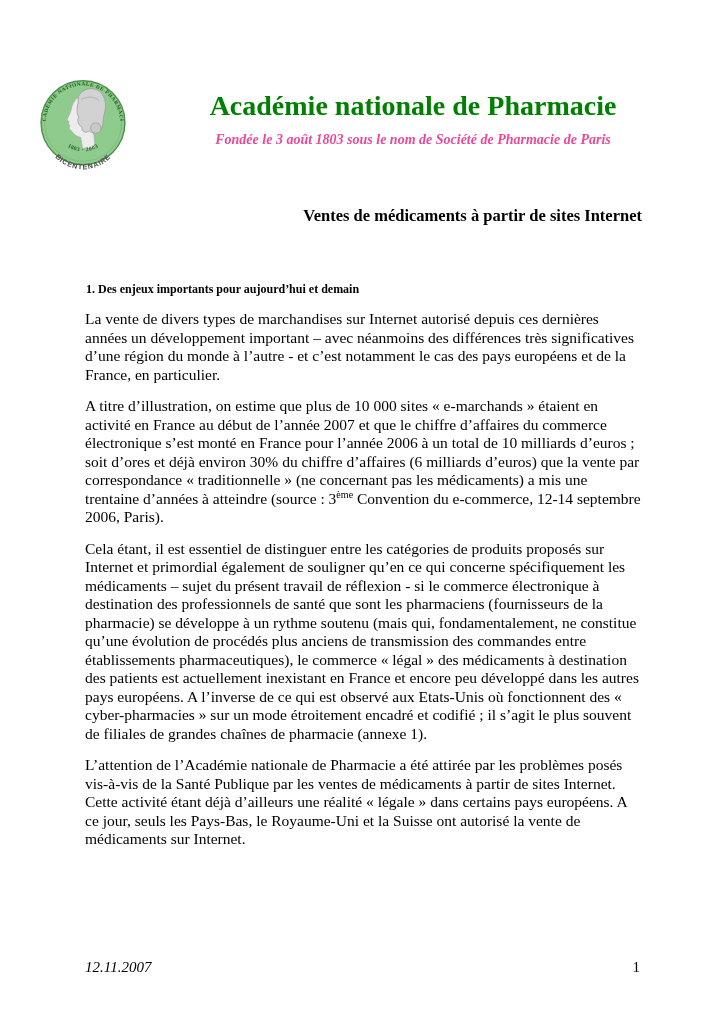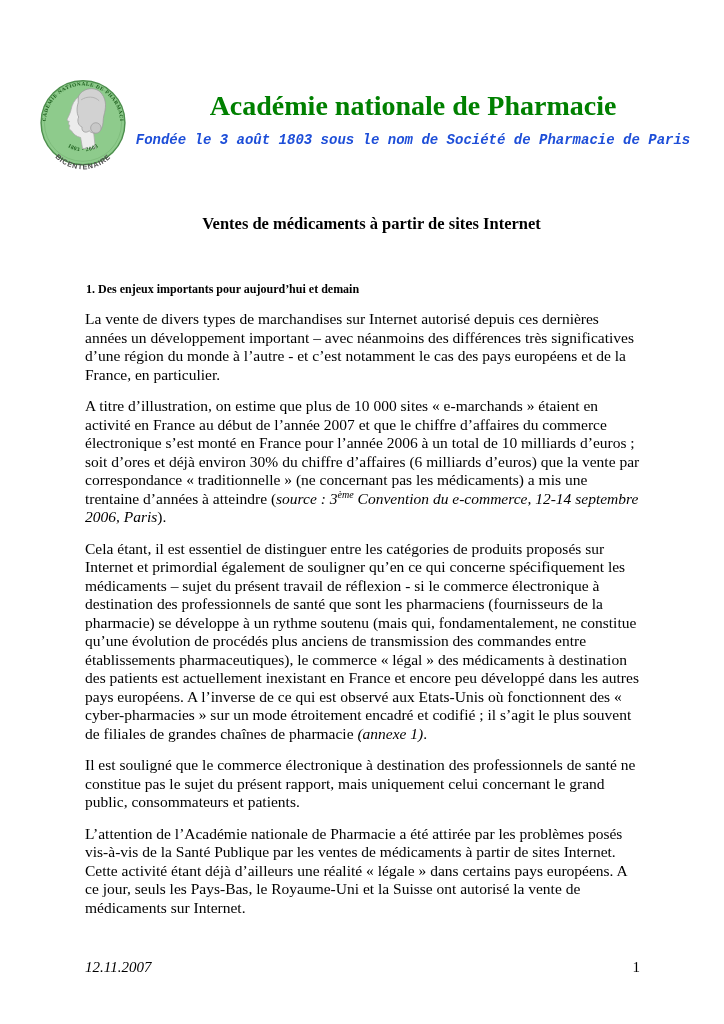--- a/index.html
+++ b/index.html
@@ -30,33 +30,32 @@
   .org-name {
     font-size: 28px;
     font-weight: bold;
     color: #008000;
     line-height: 32px;
   }
   .org-subtitle {
     font-size: 14px;
     font-weight: bold;
     font-style: italic;
-    color: #1d4ed8;
+    color: #ec4899;
     line-height: 16.5px;
-    font-family: Liberation Mono, monospace;
   }
   .org-subtitle.first { margin-top: 10px; }
   
   .doc-title {
     position: absolute;
     left: 85px;
     width: 557px;
     top: 206px;
-    margin: 8px;
-    text-align: center;
+    margin: 0;
+    text-align: right;
     font-size: 16.5px;
     font-weight: bold;
     color: #000000;
   }
   .section-heading {
     position: absolute;
     left: 85px;
     width: 557px;
     top: 281px;
     margin: 1px;
@@ -69,21 +68,21 @@
   .body-text {
     position: absolute;
     left: 85px;
     width: 557px;
     top: 310px;
     font-size: 15.5px;
     line-height: 18.5px;
     text-align: left;
   }
   .body-text p { margin: 0 0 13px 0; }
-  .it { font-style: italic; }
+  .it { }
   .body-text sup.it {
     font-size: 0.65em;
     vertical-align: super;
     line-height: 0;
   }
   
   .footer-date {
     position: absolute;
     left: 85px;
     top: 959px;
@@ -138,20 +137,19 @@
   </div>
 
   <h1 class="doc-title">Ventes de médicaments à partir de sites Internet</h1>
 
   <h2 class="section-heading">1. Des enjeux importants pour aujourd’hui et demain</h2>
 
   <div class="body-text">
       <p><span>La vente de divers types de marchandises sur Internet autorisé depuis ces dernières années un développement important – avec néanmoins des différences très significatives d’une région du monde à l’autre - et c’est notamment le cas des pays européens et de la France, en particulier.</span></p>
       <p><span>A titre d’illustration, on estime que plus de 10 000 sites « e-marchands » étaient en activité en France au début de l’année 2007 et que le chiffre d’affaires du commerce électronique s’est monté en France pour l’année 2006 à un total de 10 milliards d’euros ; soit d’ores et déjà environ 30% du chiffre d’affaires (6 milliards d’euros) que la vente par correspondance « traditionnelle » (ne concernant pas les médicaments) a mis une trentaine d’années à atteindre (</span><span class="it">source : 3</span><sup class="it">ème</sup><span class="it"> Convention du e-commerce, 12-14 septembre 2006, Paris</span><span>).</span></p>
       <p><span>Cela étant, il est essentiel de distinguer entre les catégories de produits proposés sur Internet et primordial également de souligner qu’en ce qui concerne spécifiquement les médicaments – sujet du présent travail de réflexion - si le commerce électronique à destination des professionnels de santé que sont les pharmaciens (fournisseurs de la pharmacie) se développe à un rythme soutenu (mais qui, fondamentalement, ne constitue qu’une évolution de procédés plus anciens de transmission des commandes entre établissements pharmaceutiques), le commerce « légal » des médicaments à destination des patients est actuellement inexistant en France et encore peu développé dans les autres pays européens. A l’inverse de ce qui est observé aux Etats-Unis où fonctionnent des « cyber-pharmacies » sur un mode étroitement encadré et codifié ; il s’agit le plus souvent de filiales de grandes chaînes de pharmacie </span><span class="it">(annexe 1)</span><span>.</span></p>
-      <p><span>Il est souligné que le commerce électronique à destination des professionnels de santé ne constitue pas le sujet du présent rapport, mais uniquement celui concernant le grand public, consommateurs et patients.</span></p>
       <p><span>L’attention de l’Académie nationale de Pharmacie a été attirée par les problèmes posés vis-à-vis de la Santé Publique par les ventes de médicaments à partir de sites Internet. Cette activité étant déjà d’ailleurs une réalité « légale » dans certains pays européens. A ce jour, seuls les Pays-Bas, le Royaume-Uni et la Suisse ont autorisé la vente de médicaments sur Internet.</span></p>
     </div>
 
   <div class="footer-date">12.11.2007</div>
   <div class="footer-page">1</div>
 
 </div>
 
 </body></html>

